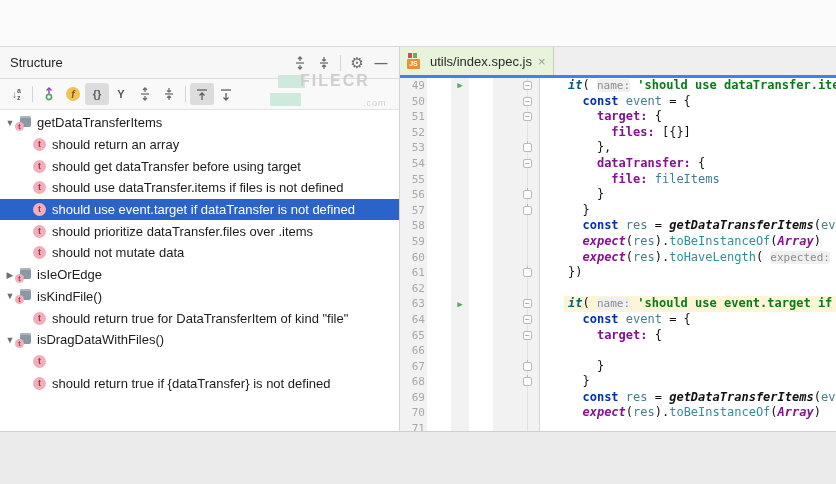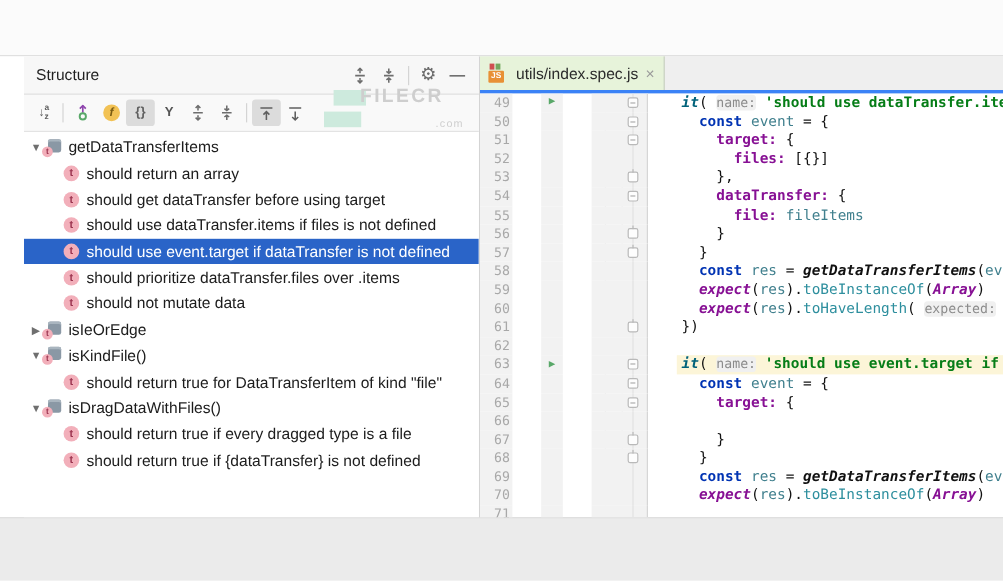--- a/index.html
+++ b/index.html
@@ -3,21 +3,21 @@
 <meta charset="utf-8">
 <style>
   * { margin:0; padding:0; box-sizing:border-box; }
   html,body { width:836px; height:484px; overflow:hidden; font-family:"Liberation Sans",sans-serif; }
   .stage { position:relative; width:836px; height:484px; background:#fbfbfb; }
   .matte-bottom { position:absolute; left:0; top:432px; width:836px; height:52px; background:#ebebeb; }
 
   .window { position:absolute; left:0; top:46px; width:836px; height:386px; background:#fff; border-top:1px solid #d9d9d9; border-bottom:1px solid #cfcfcf; display:flex; }
 
   
-  .structure-panel { width:400px; height:100%; background:#fff; display:flex; flex-direction:column; border-right:1px solid #d4d4d4;padding-left:20px; }
+  .structure-panel { width:400px; height:100%; background:#fff; display:flex; flex-direction:column; border-right:1px solid #d4d4d4; }
   .panel-header { height:32px; background:#f7f7f7; border-bottom:1px solid #dcdcdc; display:flex; align-items:center; padding:0 6px 0 10px; }
   .panel-title { font-size:13px; color:#1f1f1f; flex:0 0 auto; }
   .header-spacer { flex:1; }
   .tool-btn { width:24px; height:22px; display:flex; align-items:center; justify-content:center; border-radius:3px; color:#6e6e6e; cursor:default; }
   .tool-btn svg { display:block; }
   .tool-btn.pressed { background:#dcdcdc; }
   .vsep { width:1px; height:16px; background:#d4d4d4; margin:0 4px; }
   .gear-glyph { font-size:15px; line-height:15px; color:#6a6a6a; }
   .min-glyph { font-size:13px; color:#6a6a6a; font-weight:bold; }
 
@@ -250,21 +250,20 @@
             <span class="arrow">▼</span>
             <span class="suiteicon">
               <span class="box"></span>
               <span class="badge">t</span>
             </span>
             <span class="tlabel">isDragDataWithFiles()</span>
           </div>
           <div class="trow">
             <span class="indent1"></span>
             <span class="ticon">t</span>
-            <span class="tlabel">should return true if every dragged type is a file</span>
           </div>
           <div class="trow">
             <span class="indent1"></span>
             <span class="ticon">t</span>
             <span class="tlabel">should return true if {dataTransfer} is not defined</span>
           </div>
         </div>
     </div>
 
     <div class="editor">

